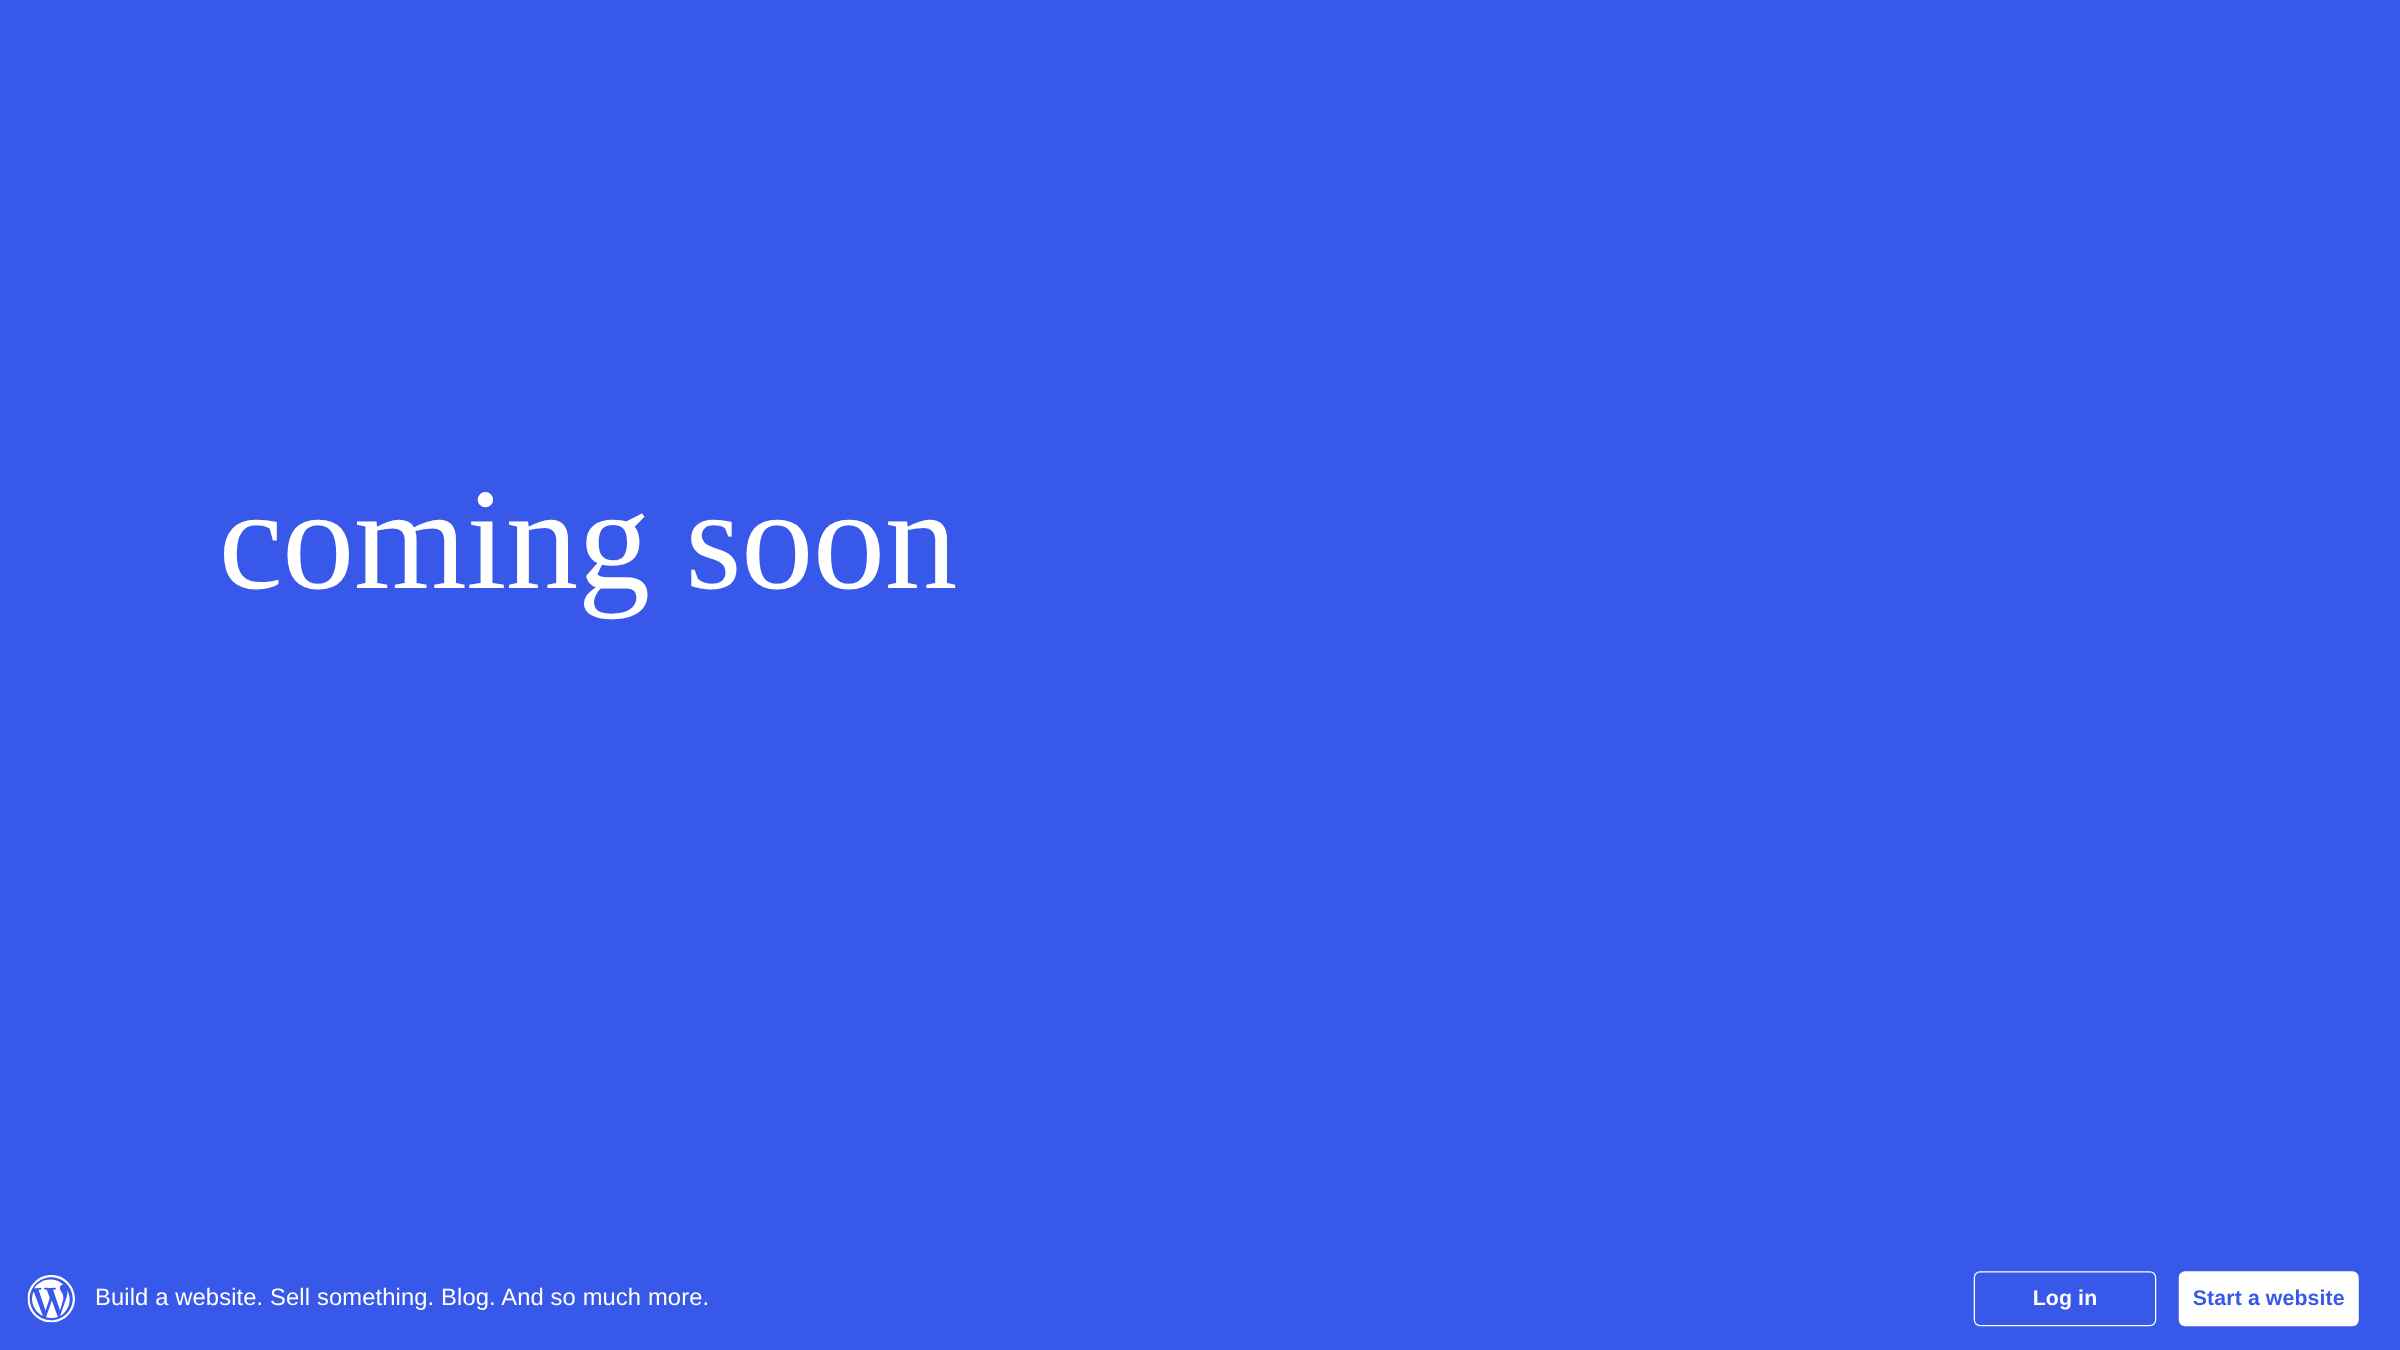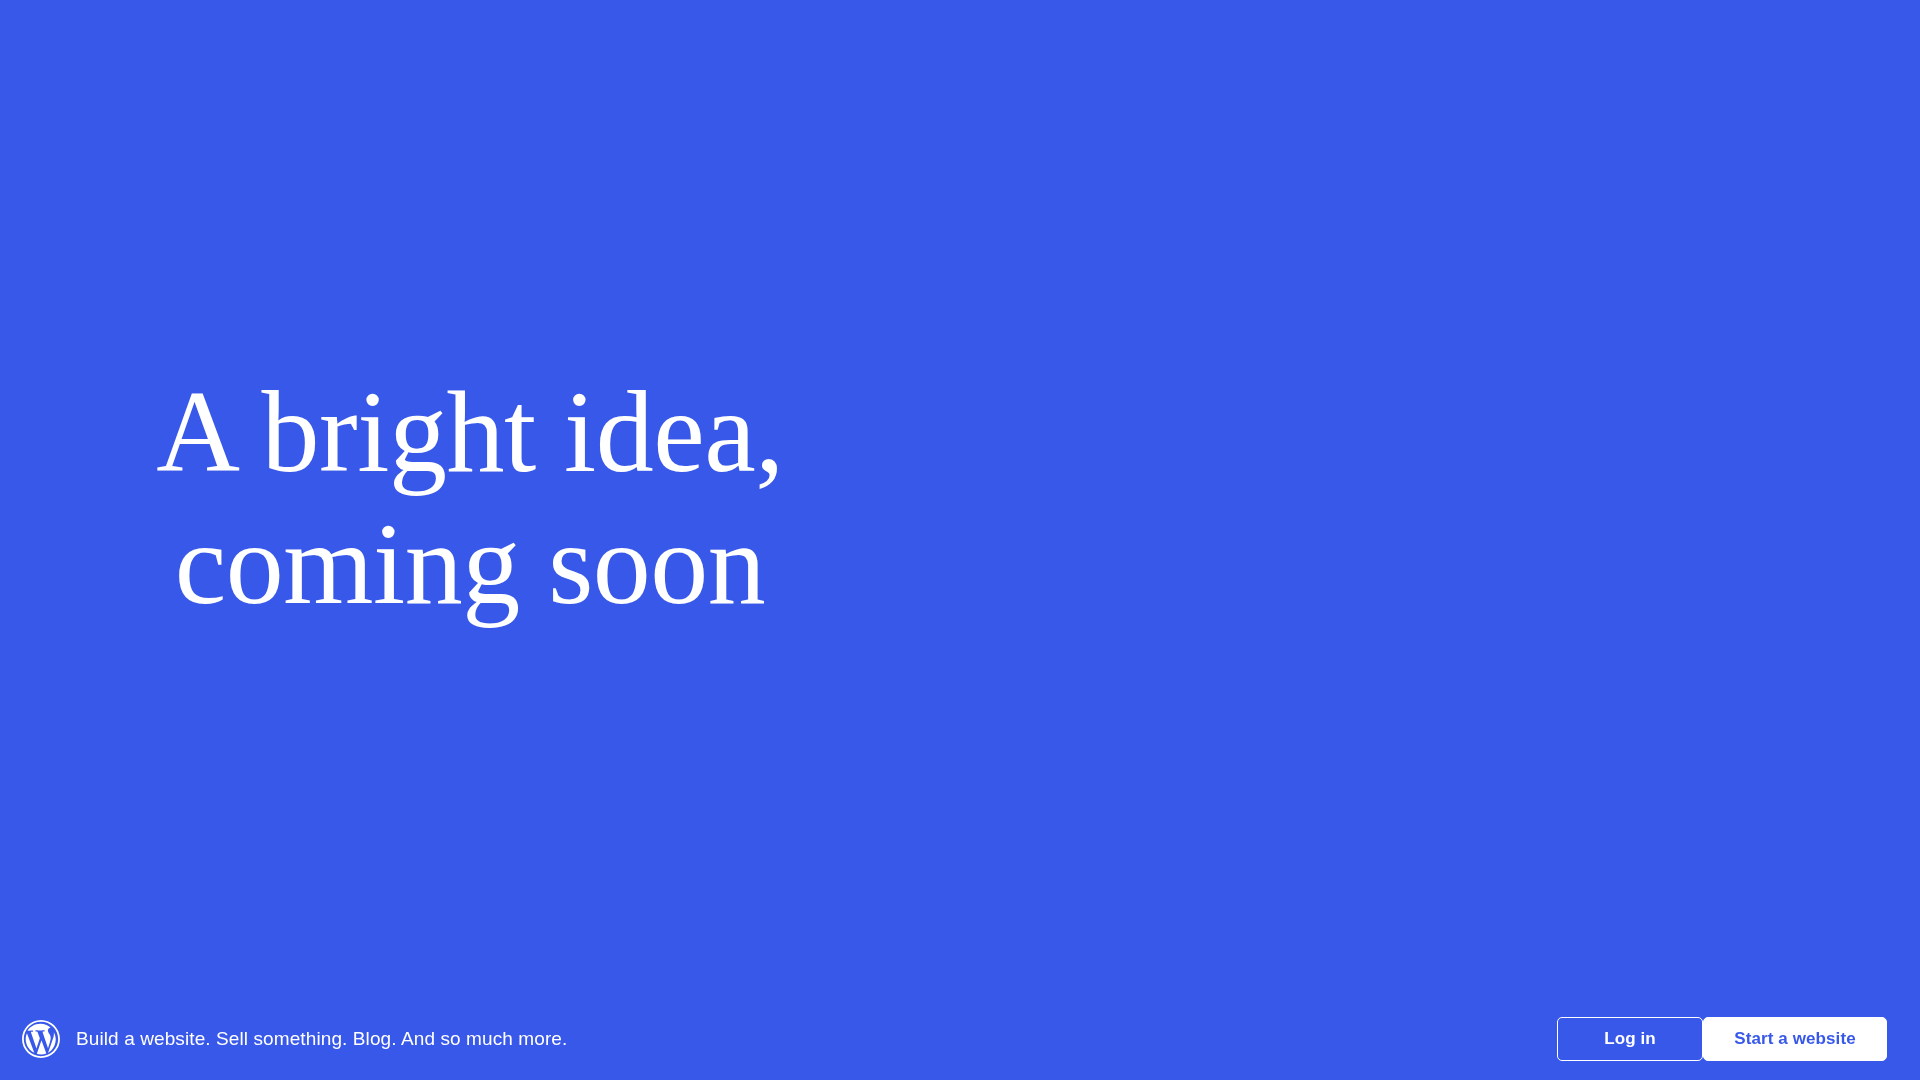--- a/index.html
+++ b/index.html
@@ -71,20 +71,21 @@
   .tagline {
     color:#ffffff;
     font-size:19px;
     font-weight:400;
     letter-spacing:0.1px;
     white-space:nowrap;
   }
   .footer-right {
     display:flex;
     align-items:center;
+    gap:18px;
     flex:0 0 auto;
     text-align:center;
   }
   .btn {
     display:inline-flex;
     align-items:center;
     justify-content:center;
     height:44px;
     font-size:17px;
     font-weight:700;
@@ -95,34 +96,33 @@
     text-decoration:none;
     font-family:"Liberation Sans", sans-serif;
   }
   .btn-outline {
     width:146px;
     background:transparent;
     border:1.5px solid #ffffff;
     color:#ffffff;
   }
   .btn-solid {
-    width:184px;
+    width:144px;
     background:#ffffff;
     border:1.5px solid #ffffff;
     color:#3858e9;
   }
 </style>
 </head>
 <body>
 
 <div class="page">
 
   <section class="hero">
     <h1 class="headline">
-      <span class="line">A bright idea,</span>
       <span class="line">coming soon</span>
     </h1>
   </section>
 
   <footer class="footer">
 
     <div class="footer-left">
       <span class="wp-logo-wrap">
         <svg class="wp-logo" viewBox="0 0 122.5 122.5" aria-hidden="true">
           <path fill="#ffffff" d="M61.2,0C27.5,0,0,27.5,0,61.2s27.5,61.2,61.2,61.2s61.2-27.5,61.2-61.2S95,0,61.2,0z M61.2,116.7

